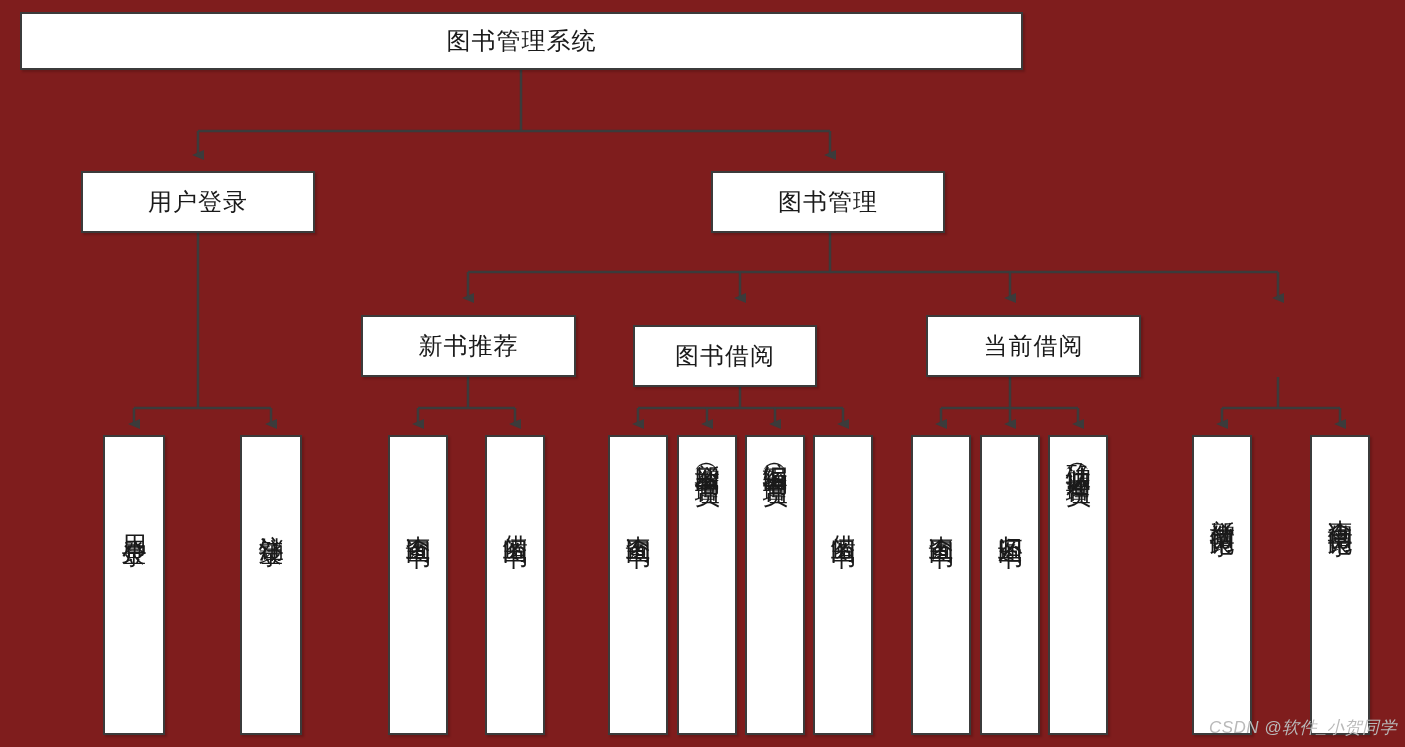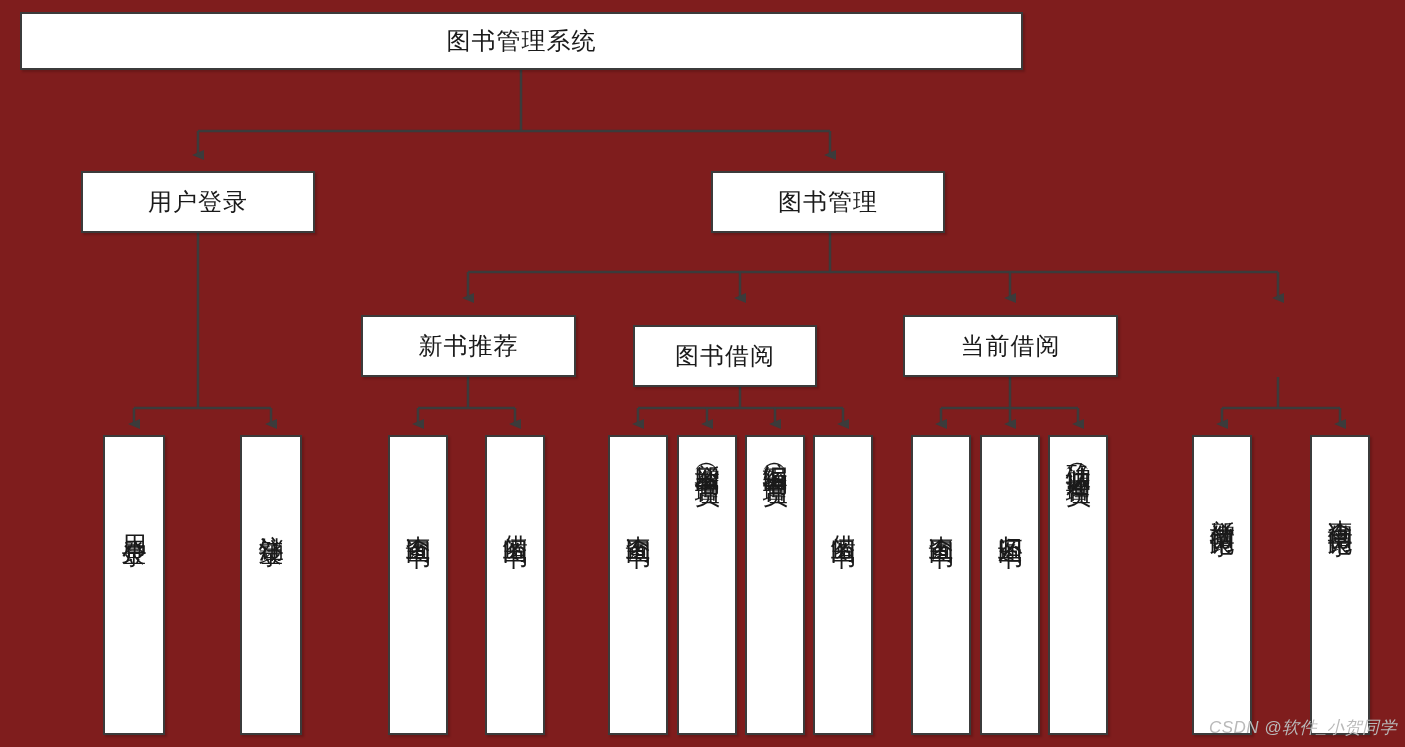--- a/index.html
+++ b/index.html
@@ -133,21 +133,21 @@
   <div class="node horiz" style="left:711px; top:171px; width:234px; height:62px;">
     <span class="label">图书管理</span>
   </div>
 
   <div class="node horiz" style="left:361px; top:315px; width:215px; height:62px;">
     <span class="label">新书推荐</span>
   </div>
   <div class="node horiz" style="left:633px; top:309px; width:184px; height:62px;margin-top:16px;">
     <span class="label">图书借阅</span>
   </div>
-  <div class="node horiz" style="left:903px; top:315px; width:215px; height:62px;">
+  <div class="node horiz" style="left:926px; top:315px; width:215px; height:62px;">
     <span class="label">当前借阅</span>
   </div>
 
   <div class="node vert mid" style="left:103px; top:435px; width:62px; height:300px;">
     <span class="label">用户登录</span>
   </div>
   <div class="node vert mid" style="left:240px; top:435px; width:62px; height:300px;">
     <span class="label">注销登录</span>
   </div>
 

